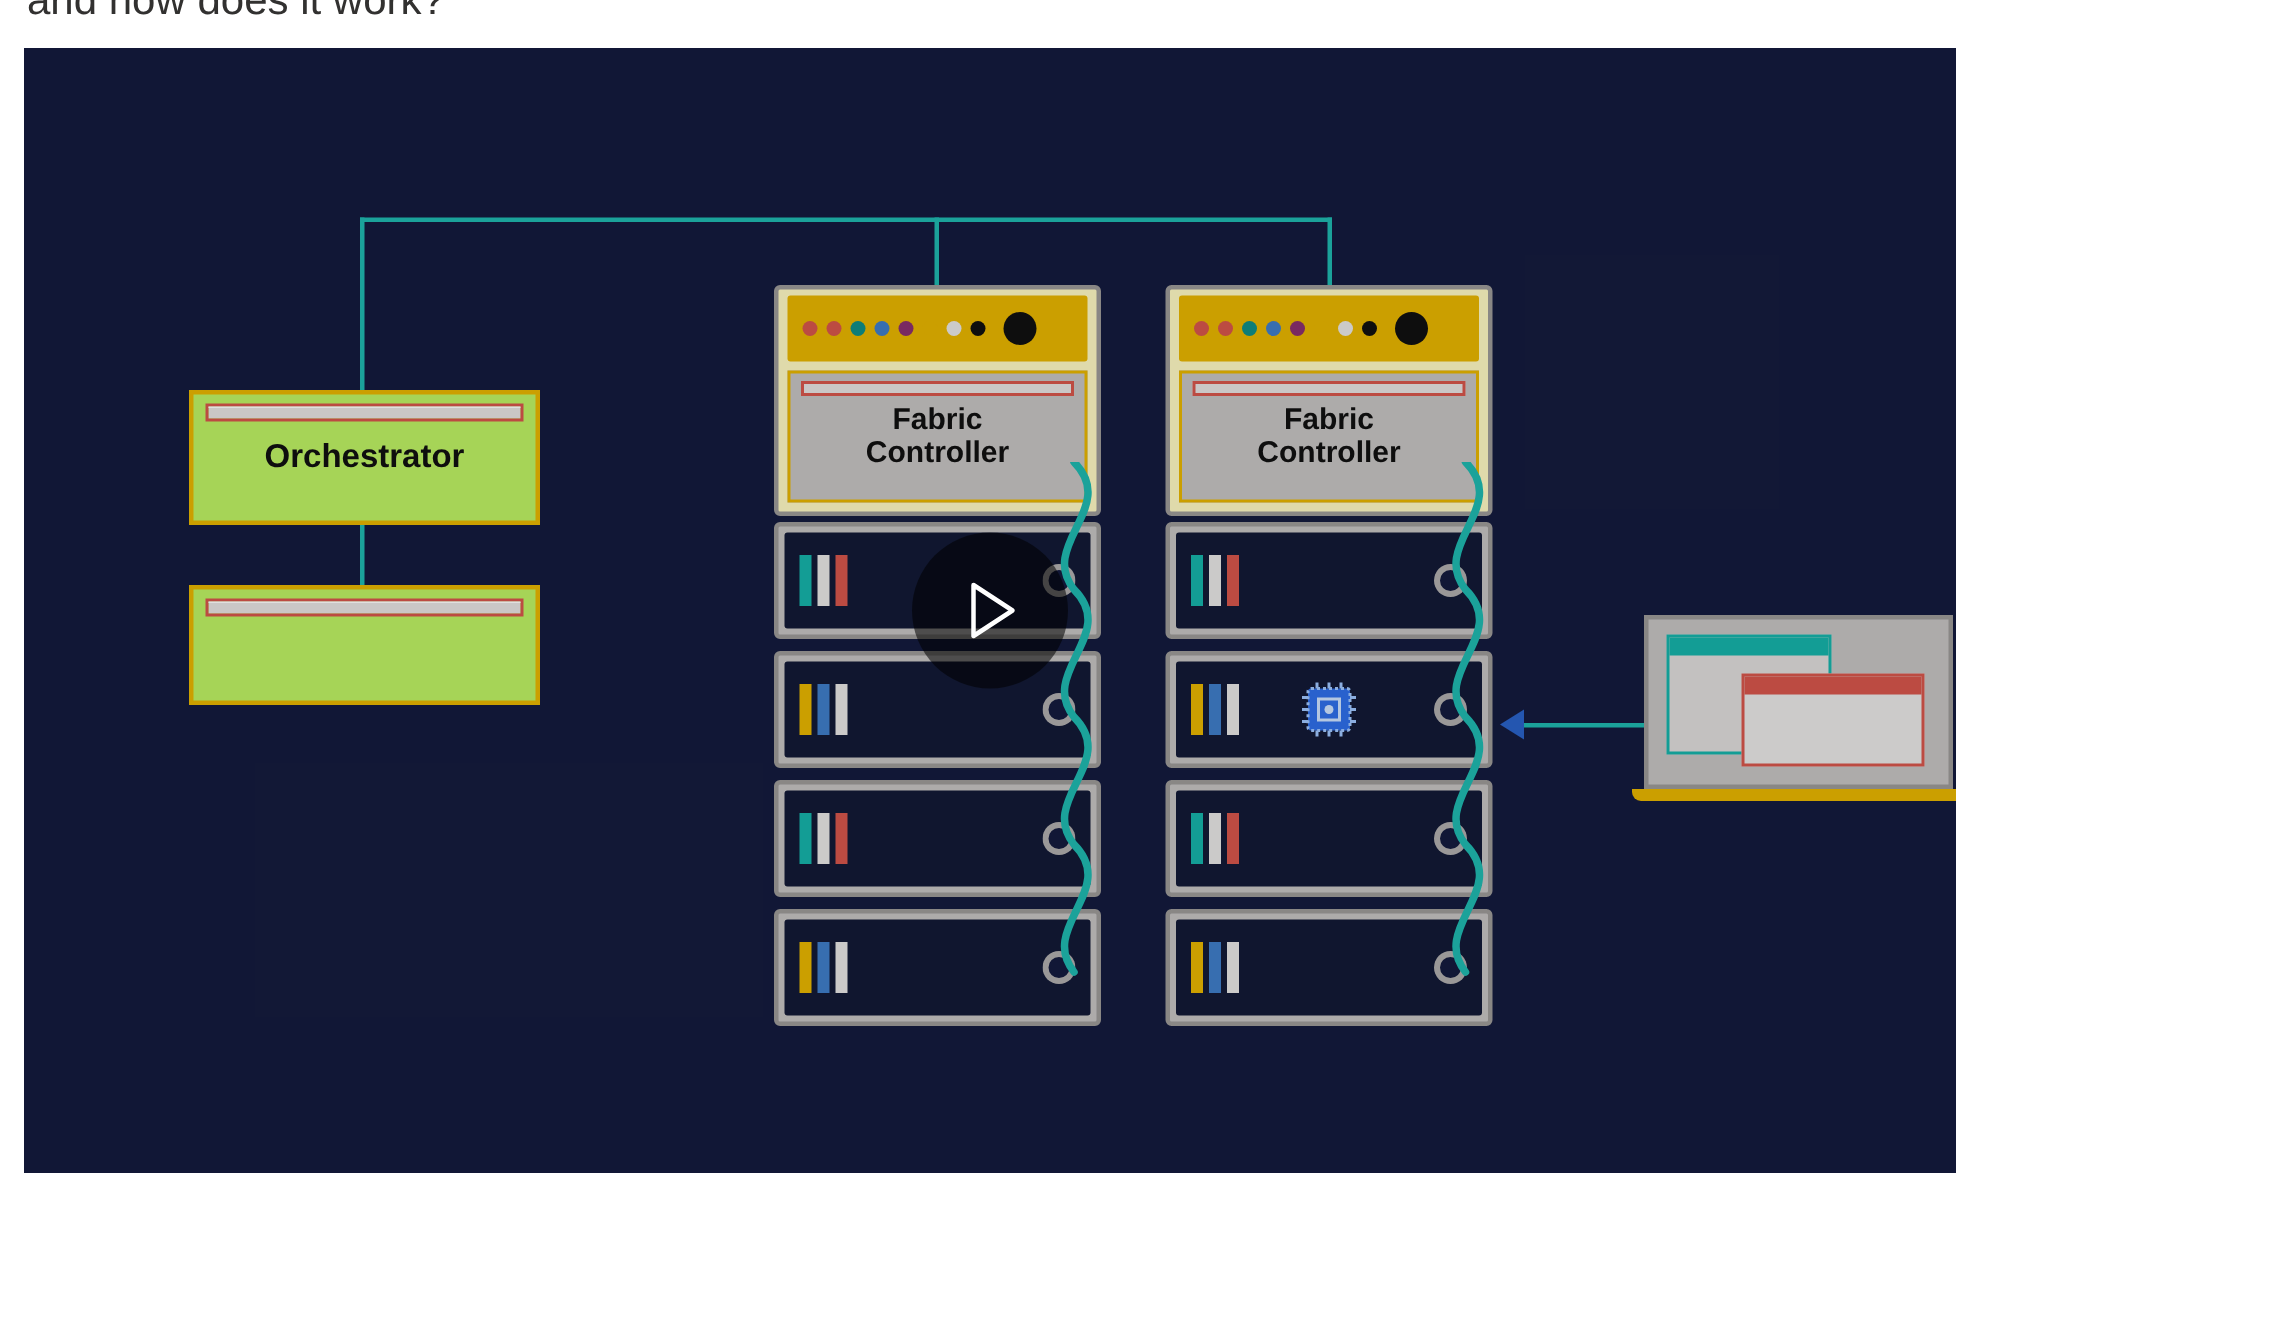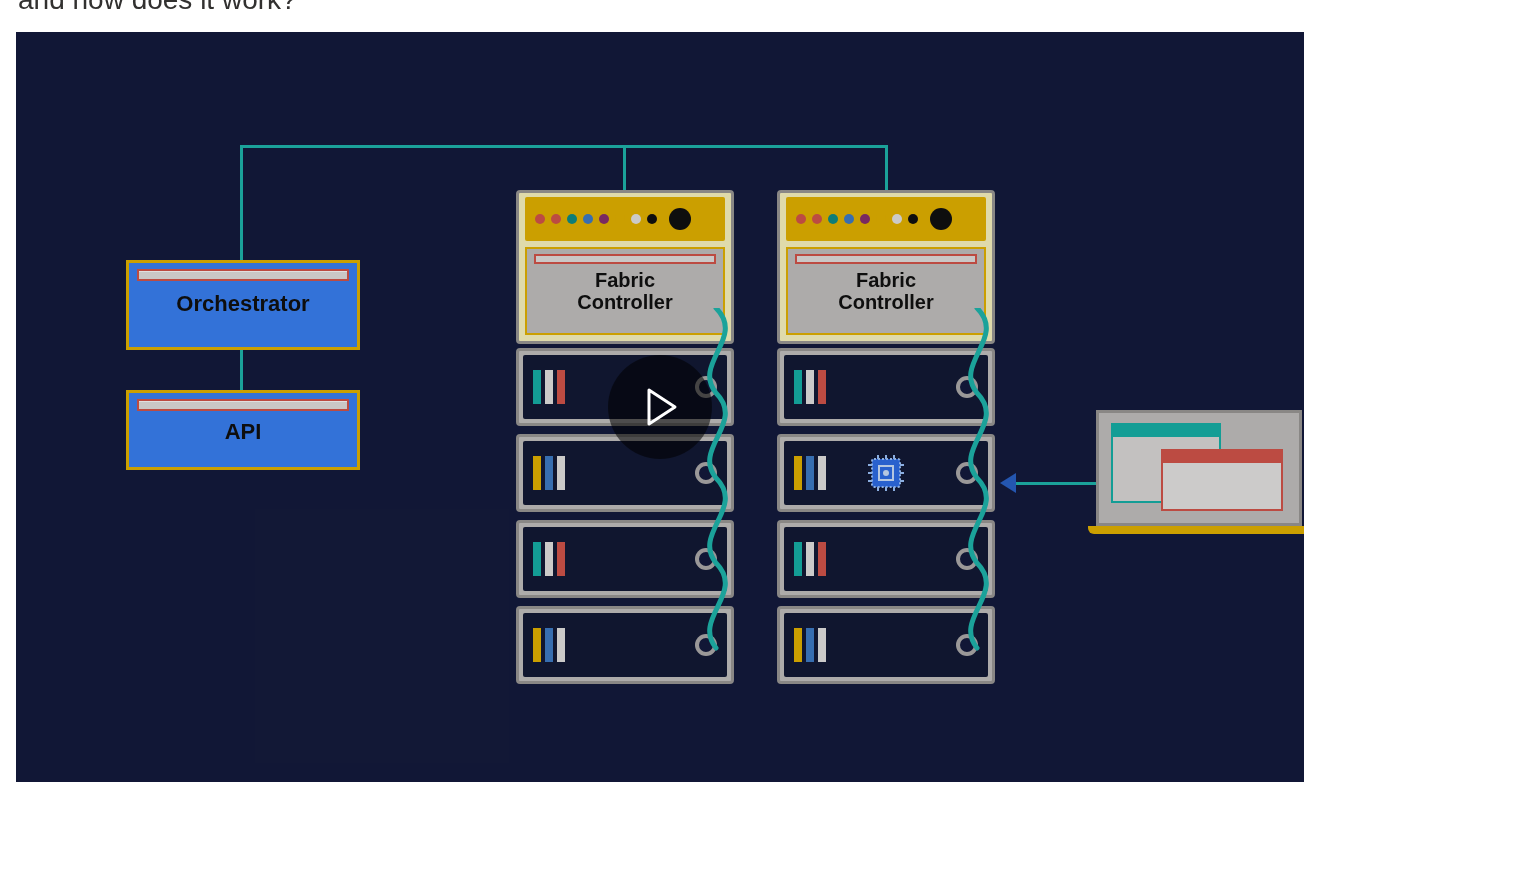--- a/index.html
+++ b/index.html
@@ -61,21 +61,21 @@
   .bus-drop1 { left: 224px; top: 113px; width: 3px; height: 118px; }  
   .bus-drop2 { left: 607px; top: 113px; width: 3px; height: 50px; }   
   .bus-drop3 { left: 869px; top: 113px; width: 3px; height: 50px; }   
   .orch-to-api { left: 224px; top: 318px; width: 3px; height: 40px; } 
 
   
   .ctrl-box {
     position: absolute;
     left: 110px;
     width: 234px;
-    background: #3b82f6;
+    background: #bef264;
     border: 3px solid #e8b500;
     text-align: center;
     font-weight: 600;
     font-size: 22px;
     color: #111;
   }
   .ctrl-box .bar-red {
     height: 12px;
     margin: 6px 8px 8px 8px;
     border: 2px solid #d6564c;
@@ -266,21 +266,20 @@
     <div class="line bus-drop3"></div>
     <div class="line orch-to-api"></div>
 
     <div class="ctrl-box orchestrator">
       <div class="bar-red"></div>
       <div class="lbl">Orchestrator</div>
     </div>
 
     <div class="ctrl-box api">
       <div class="bar-red"></div>
-      <div class="lbl">API</div>
     </div>
 
     <div class="rack rack1">
         <div class="header-unit">
           <div class="switch">
             <span class="dot" style="background: rgb(214, 86, 76);"></span>
             <span class="dot" style="background: rgb(214, 86, 76);"></span>
             <span class="dot" style="background: rgb(15, 143, 136);"></span>
             <span class="dot" style="background: rgb(63, 126, 201);"></span>
             <span class="dot" style="background: rgb(138, 47, 111);"></span>

